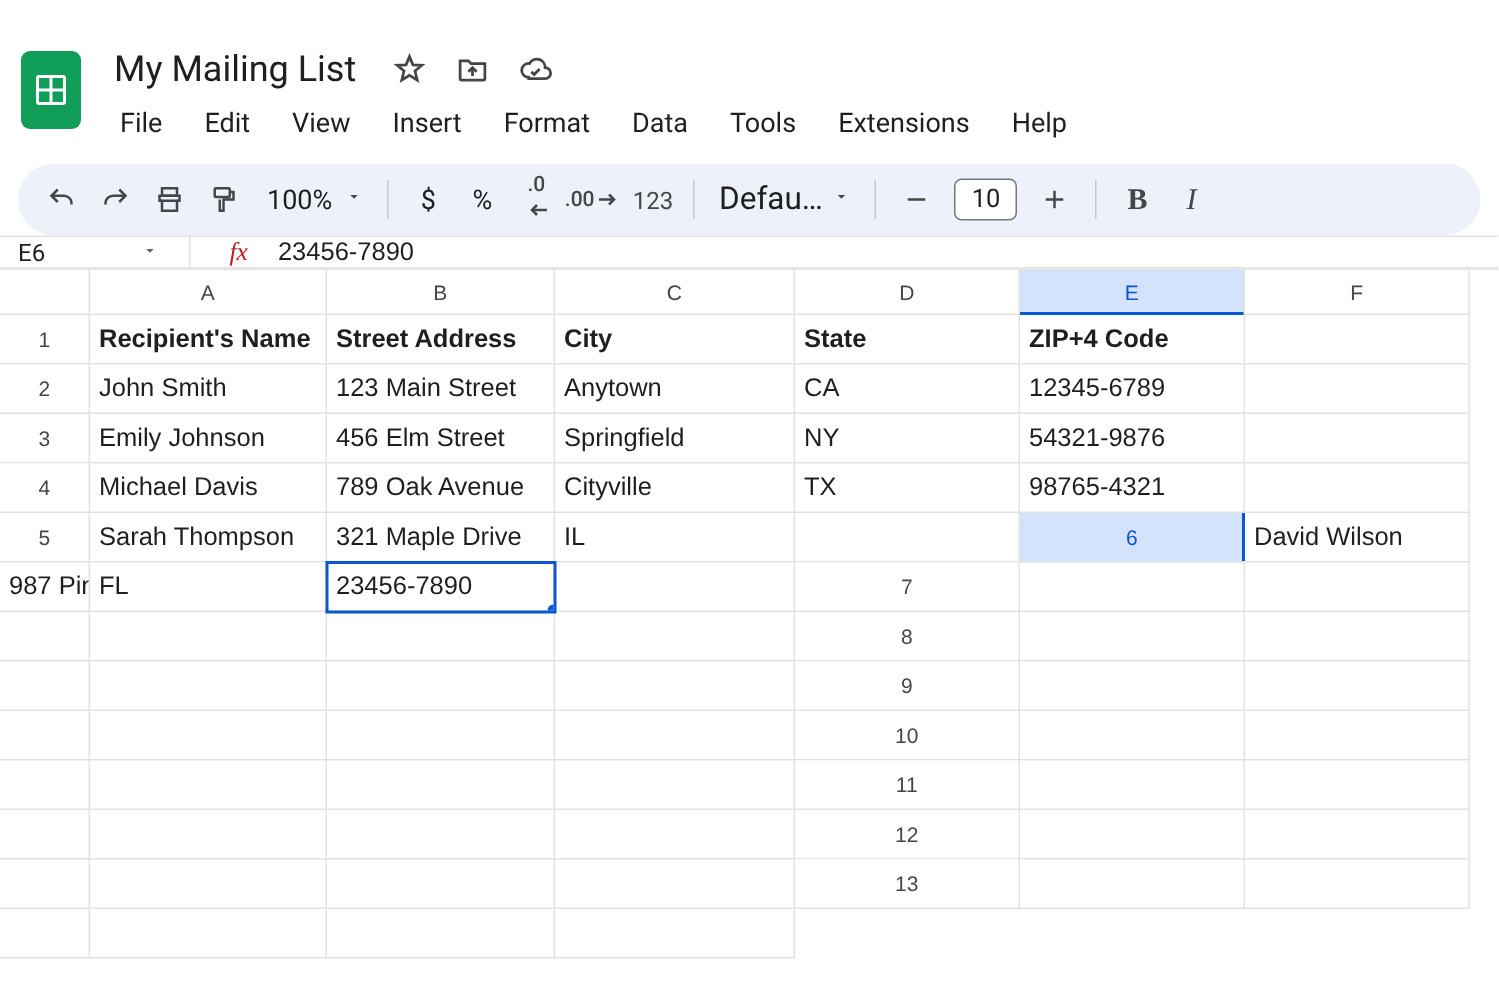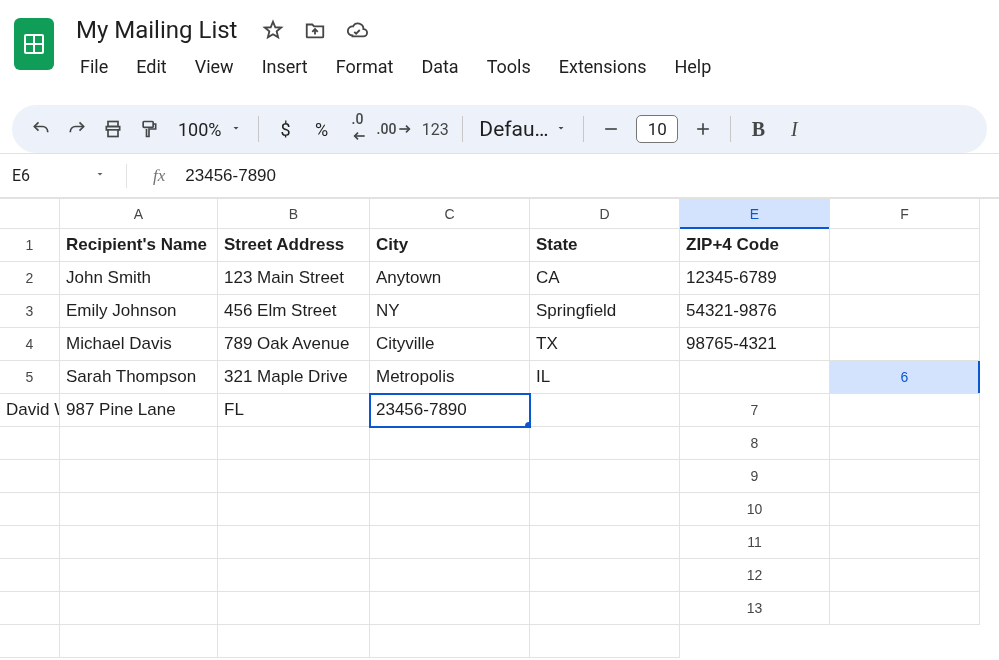--- a/index.html
+++ b/index.html
@@ -10,21 +10,21 @@
     height: 660px;
     overflow: hidden;
     color: #1f1f1f;
     font-size: 14px;
   }
 
   
   .titlebar {
     display: flex;
     align-items: flex-start;
-    padding: 8px 0 0 0;
+    padding: 24px 0 0 0;
   }
   .logo {
     width: 68px;
     display: flex;
     justify-content: center;
     padding-top: 10px;
   }
   .logo-box {
     width: 40px; height: 52px; border-radius: 6px;
     background: #0f9d58;
@@ -48,21 +48,21 @@
     display: flex; gap: 4px; padding: 2px 0 10px 0;
   }
   .menu-item {
     font-size: 18px; color:#1f1f1f; padding:6px 12px; border-radius:4px; cursor:pointer;text-align:right;
   }
 
   
   .toolbar-wrap { padding: 0 12px 0 12px; }
   .toolbar {
     background:#edf2fa; border-radius: 28px; height:48px;
-    display:flex; align-items:center; padding: 16px 12px; gap:2px;margin-top:12px;
+    display:flex; align-items:center; padding: 16px 12px; gap:2px;
   }
   .tbtn {
     min-width:34px; height:34px; border-radius:6px;
     display:flex; align-items:center; justify-content:center;
     color:#444746; cursor:pointer; font-size:18px;
   }
   .tbtn svg { width:20px; height:20px; }
   .tbtn-text { font-size:18px; padding:0 4px; color:#1f1f1f; }
   .zoom { display:flex; align-items:center; gap:4px; padding:0 6px;}
   .sep { width:1px; height:26px; background:#c7c7c7; margin:0 8px; }
@@ -76,27 +76,27 @@
   }
   .sizebox-input {
     width:42px; height:28px; border:1px solid #747775; border-radius:5px;
     display:flex;align-items:center;justify-content:center; font-size:17px; background:#fff;
   }
   .bold { font-weight:700; font-size:20px; font-family:Georgia, serif;}
   .italic { font-style:italic; font-size:20px; font-family:Georgia, serif; }
 
   
   .formula-bar {
-    display:flex; align-items:center; height:45px; border-top:1px solid #e1e3e1; border-bottom:1px solid #e1e3e1;
+    display:flex; align-items:center; height:22px; border-top:1px solid #e1e3e1; border-bottom:1px solid #e1e3e1;
     padding-left:12px; gap:10px;
   }
   .namebox { font-size:16px; color:#1f1f1f; width:72px; }
   .namebox-chev { color:#5f6368; font-size:12px; padding-right:10px;}
   .formula-sep { width:1px; height:24px; background:#e1e3e1;}
-  .fx { font-style:italic; color:#737373; font-size:17px; padding:0 10px 0 16px; font-family:Georgia,serif;}
+  .fx { font-style:italic; color:#b91c1c; font-size:17px; padding:0 10px 0 16px; font-family:Georgia,serif;}
   .formula-val { font-size:17px; font-family:Arial,sans-serif; }
 
   
   .grid {
     display:grid;
     grid-template-columns: 60px 158px 152px 160px 150px 150px 150px;
     font-family: Arial, sans-serif; font-size:17px;
     color:#1f1f1f;
     border-top:1px solid #e1e3e1;
   }
@@ -292,35 +292,34 @@
     <div class="rowhdr">2</div>
     <div class="cell">John Smith</div>
     <div class="cell">123 Main Street</div>
     <div class="cell">Anytown</div>
     <div class="cell">CA</div>
     <div class="cell">12345-6789</div>
     <div class="cell"></div>
     <div class="rowhdr">3</div>
     <div class="cell">Emily Johnson</div>
     <div class="cell">456 Elm Street</div>
+    <div class="cell">Springfield</div>
     <div class="cell">NY</div>
-    <div class="cell">Springfield</div>
     <div class="cell">54321-9876</div>
     <div class="cell"></div>
     <div class="rowhdr">4</div>
     <div class="cell">Michael Davis</div>
     <div class="cell">789 Oak Avenue</div>
     <div class="cell">Cityville</div>
     <div class="cell">TX</div>
     <div class="cell">98765-4321</div>
     <div class="cell"></div>
     <div class="rowhdr">5</div>
     <div class="cell">Sarah Thompson</div>
     <div class="cell">321 Maple Drive</div>
-    <div class="cell">Metropolis</div>
     <div class="cell">IL</div>
     <div class="cell"></div>
     <div class="rowhdr sel">6</div>
     <div class="cell">David Wilson</div>
     <div class="cell">987 Pine Lane</div>
     <div class="cell">FL</div>
     <div class="cell selcell">23456-7890</div>
     <div class="cell"></div>
     <div class="rowhdr">7</div>
     <div class="cell"></div>

